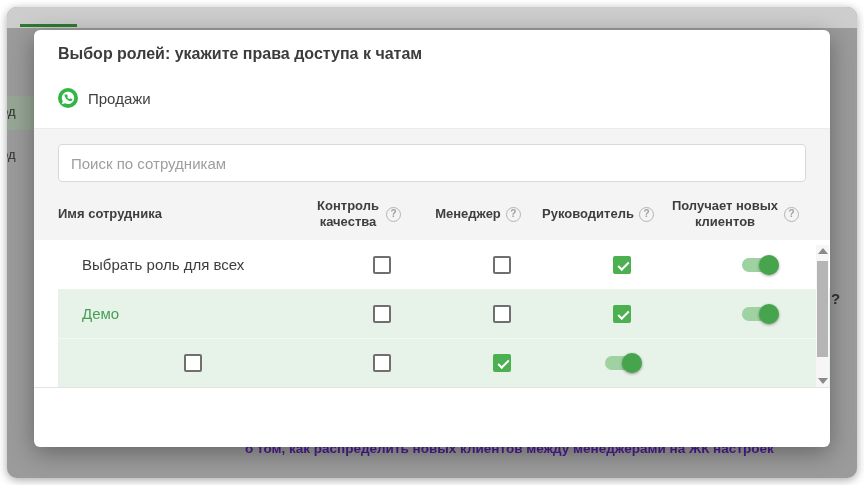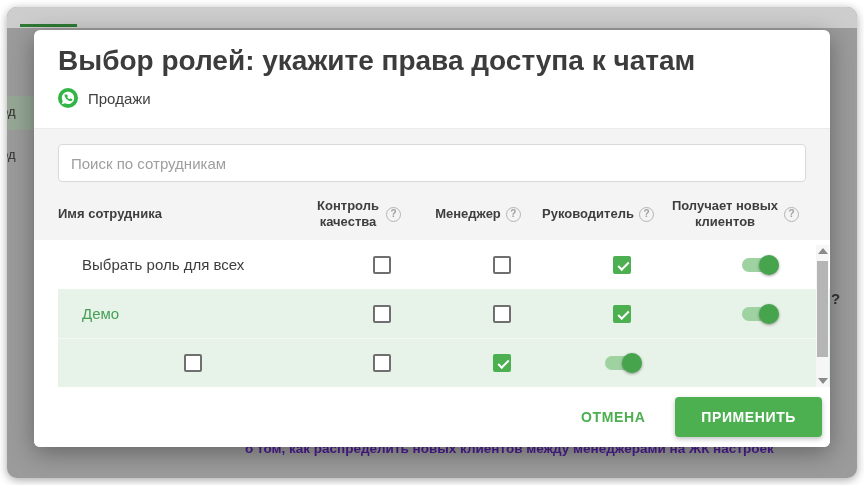--- a/index.html
+++ b/index.html
@@ -14,21 +14,21 @@
   .green-strip { position:absolute; left:0; top:89px; width:27px; height:34px; background:#96a795; }
   .frag { position:absolute; left:-6px; color:#2e2e2e; font-size:13px; }
   .frag1 { top:97px; } .frag2 { top:140px; }
   .bg-qmark { position:absolute; left:824px; top:283px; font-size:15px; font-weight:700; color:#333; }
   .bg-bottom-text { position:absolute; left:238px; top:434px; width:612px; height:21px; overflow:hidden;
                     white-space:nowrap; font-size:13.5px; font-weight:700; color:#4c1d95; }
 
   
   .modal { position:absolute; left:34px; top:30px; width:796px; height:417px; background:#fff;
            border-radius:6px; box-shadow:0 6px 24px rgba(0,0,0,.35); overflow:hidden; }
-  .m-title { position:absolute; left:24px; top:15px; font-size:28px; font-weight:700; color:#3c3c3c; }
+  .m-title { position:absolute; left:24px; top:15px; font-size:16px; font-weight:700; color:#3c3c3c; }
   .m-channel { position:absolute; left:24px; top:58px; display:flex; align-items:center; gap:10px; }
   .m-channel .wa { width:20px; height:20px; display:block; }
   .m-channel .chname { font-size:15px; color:#3f3f3f; }
 
   .gray-section { position:absolute; left:0; top:98px; width:864px; height:112px; background:#f4f4f4;
                   border-top:1px solid #ececec; }
   .search { position:absolute; left:24px; top:15px; width:748px; height:38px; background:#fff;
             border:1px solid #d9d9d9; border-radius:4px; padding:0 12px; font-size:15px; color:#424242;
             font-family:"Liberation Sans", sans-serif; outline:none; }
   .search::placeholder { color:#9e9e9e; }
@@ -183,19 +183,15 @@
           </div>
   </div>
 </div>
 
     <div class="vscroll">
       <div class="sarrow up"></div>
       <div class="sthumb"></div>
       <div class="sarrow down"></div>
     </div>
 
-    <div class="footer">
-      <button class="btn-cancel">ОТМЕНА</button>
-      <button class="btn-apply">ПРИМЕНИТЬ</button>
-    </div>
   </div>
 
 </div>
 
 </body></html>

